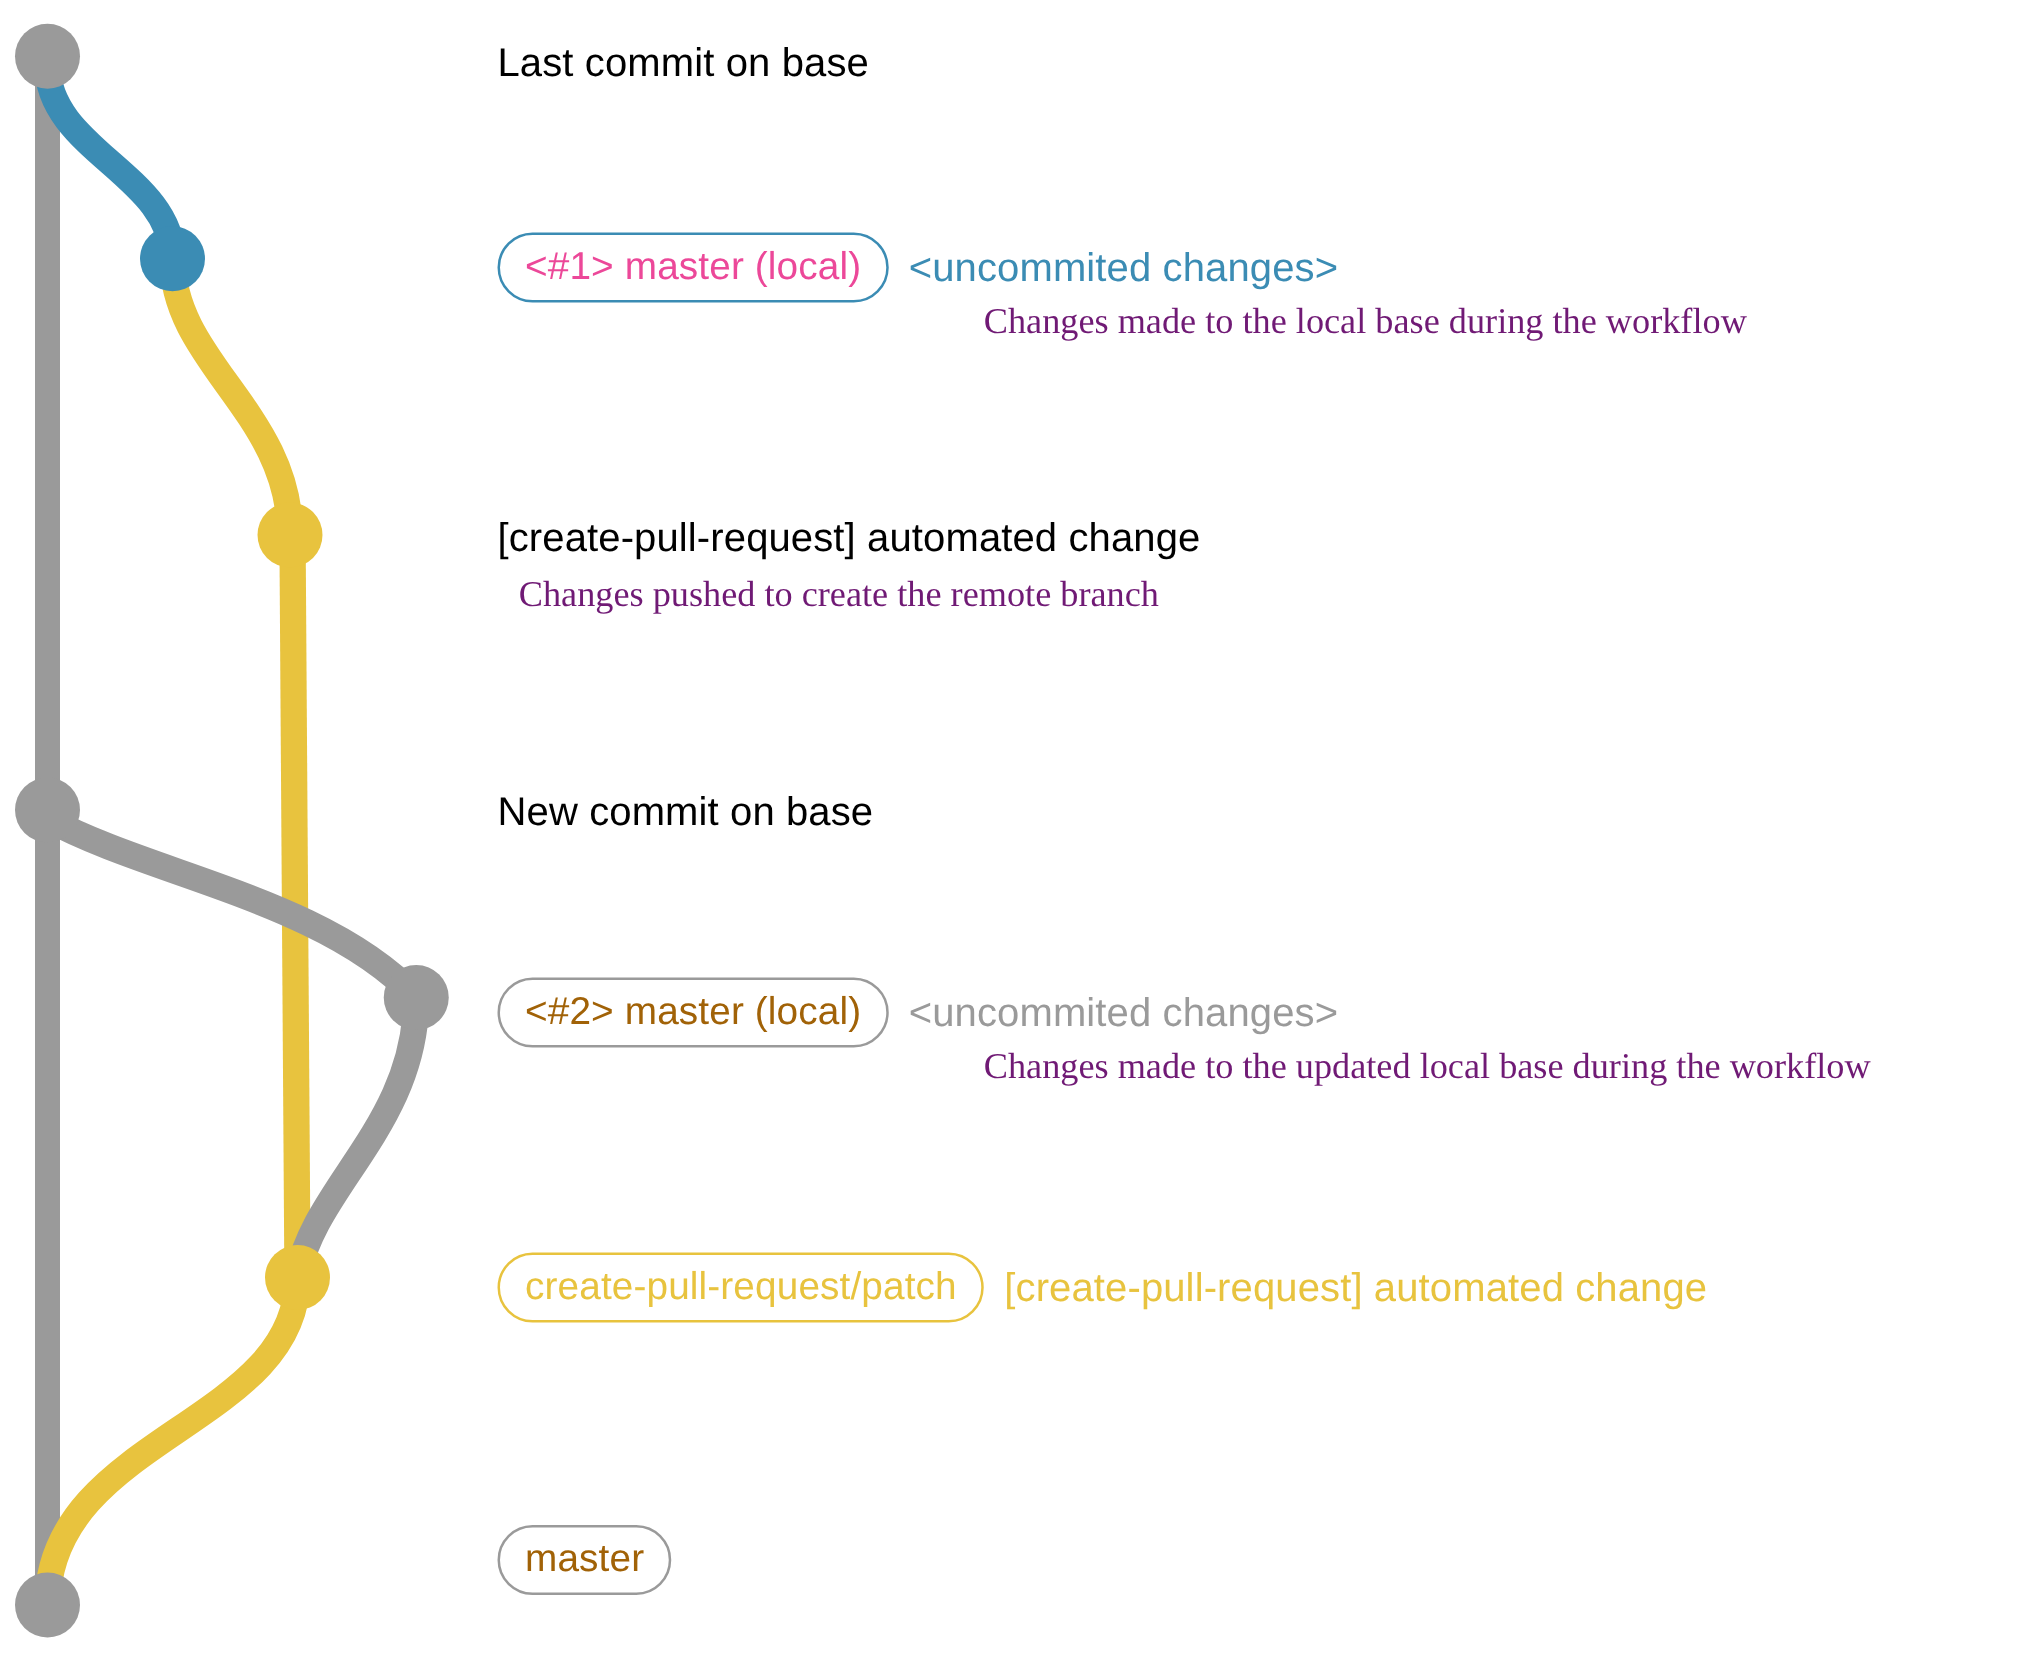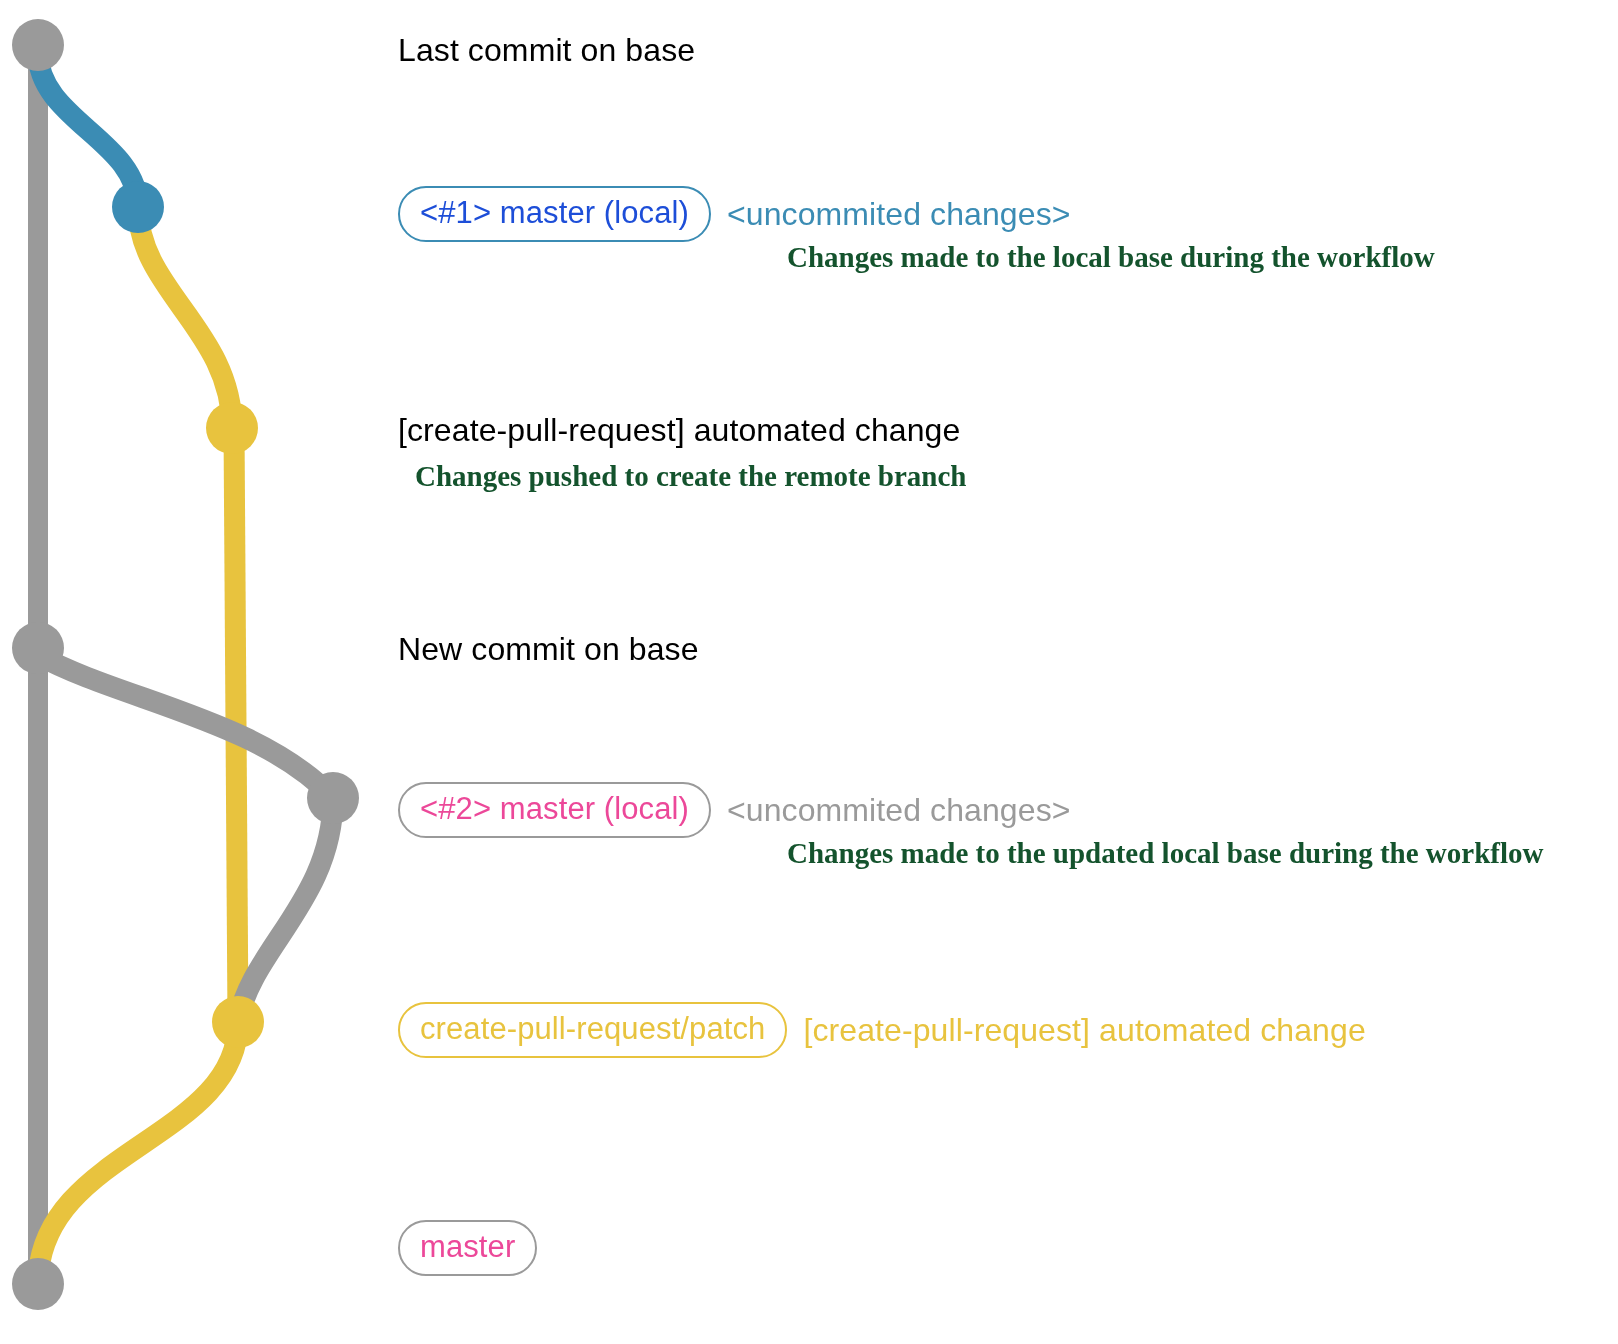--- a/index.html
+++ b/index.html
@@ -46,44 +46,43 @@
     display: inline-block;
     border: 2.5px solid #9a9a9a;
     border-radius: 999px;
     padding: 9px 20px 12px 20px;
     font-size: 31px;
     line-height: 1;
     color: #9a9a9a;
     background: transparent;
     letter-spacing: 0.1px;
   }
-  .badge.blue  { border-color: #3b8cb4; color: #1d4ed8; }
+  .badge.blue  { border-color: #3b8cb4; color: #ec4899; }
   .badge.amber { border-color: #e8c33e; color: #e8c33e; }
-  .badge.gray  { border-color: #9a9a9a; color: #ec4899; }
+  .badge.gray  { border-color: #9a9a9a; color: #a16207; }
 
   .headline-text {
     font-size: 32px;
     line-height: 1;
     letter-spacing: 0.1px;
     white-space: nowrap;
   }
   .headline-text.blue  { color: #3b8cb4; }
   .headline-text.amber { color: #e8c33e; }
   .headline-text.gray  { color: #9a9a9a; }
 
   .gap { width: 16px; display: inline-block; }
 
   .subtext {
     position: absolute;
     font-family: "Liberation Serif", serif;
     font-size: 29px;
     line-height: 1;
-    color: #14532d;
+    color: #701a75;
     white-space: nowrap;
-    font-weight: bold;
   }
 
   
   .plain-headline {
     position: absolute;
     font-size: 32px;
     line-height: 1;
     white-space: nowrap;
     letter-spacing: 0.1px;
   }

